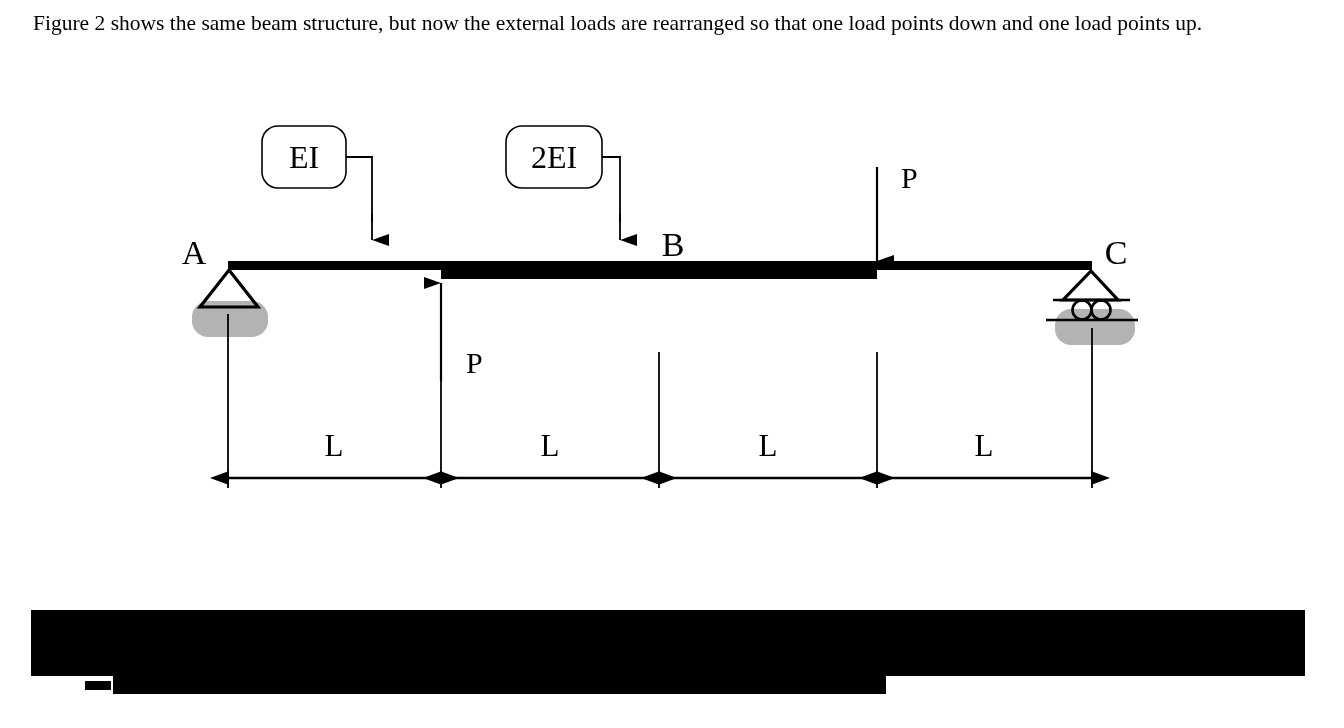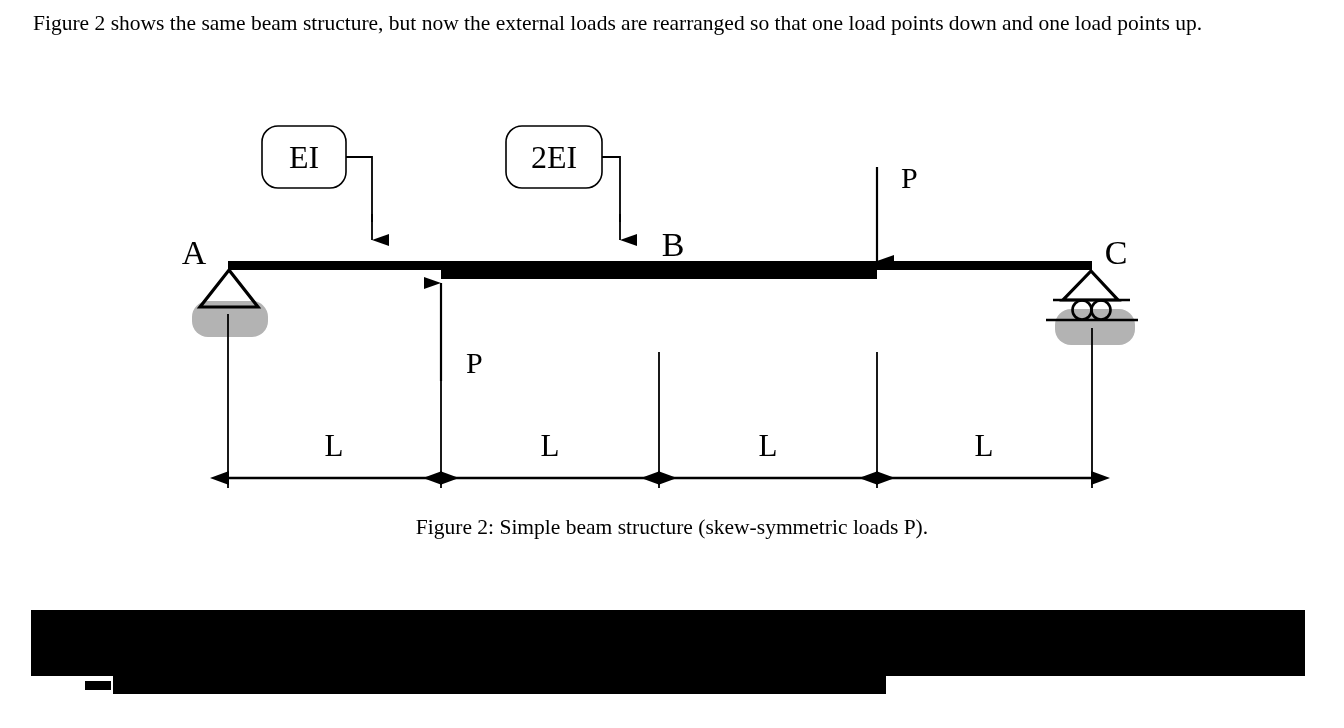--- a/index.html
+++ b/index.html
@@ -148,19 +148,18 @@
       </g>
 
       <text x="334" y="352" font-size="31" text-anchor="middle">L</text>
       <text x="550" y="352" font-size="31" text-anchor="middle">L</text>
       <text x="768" y="352" font-size="31" text-anchor="middle">L</text>
       <text x="984" y="352" font-size="31" text-anchor="middle">L</text>
 
     </svg>
   </div>
 
-  <div class="caption">Figure 2: Simple beam structure (skew-symmetric loads P).</div>
 
   <div class="redaction" id="redact-bar-1"></div>
   <div class="redaction" id="redact-bar-2"></div>
   <div class="redaction" id="redact-bar-3"></div>
 
 </div>
 
 </body></html>

